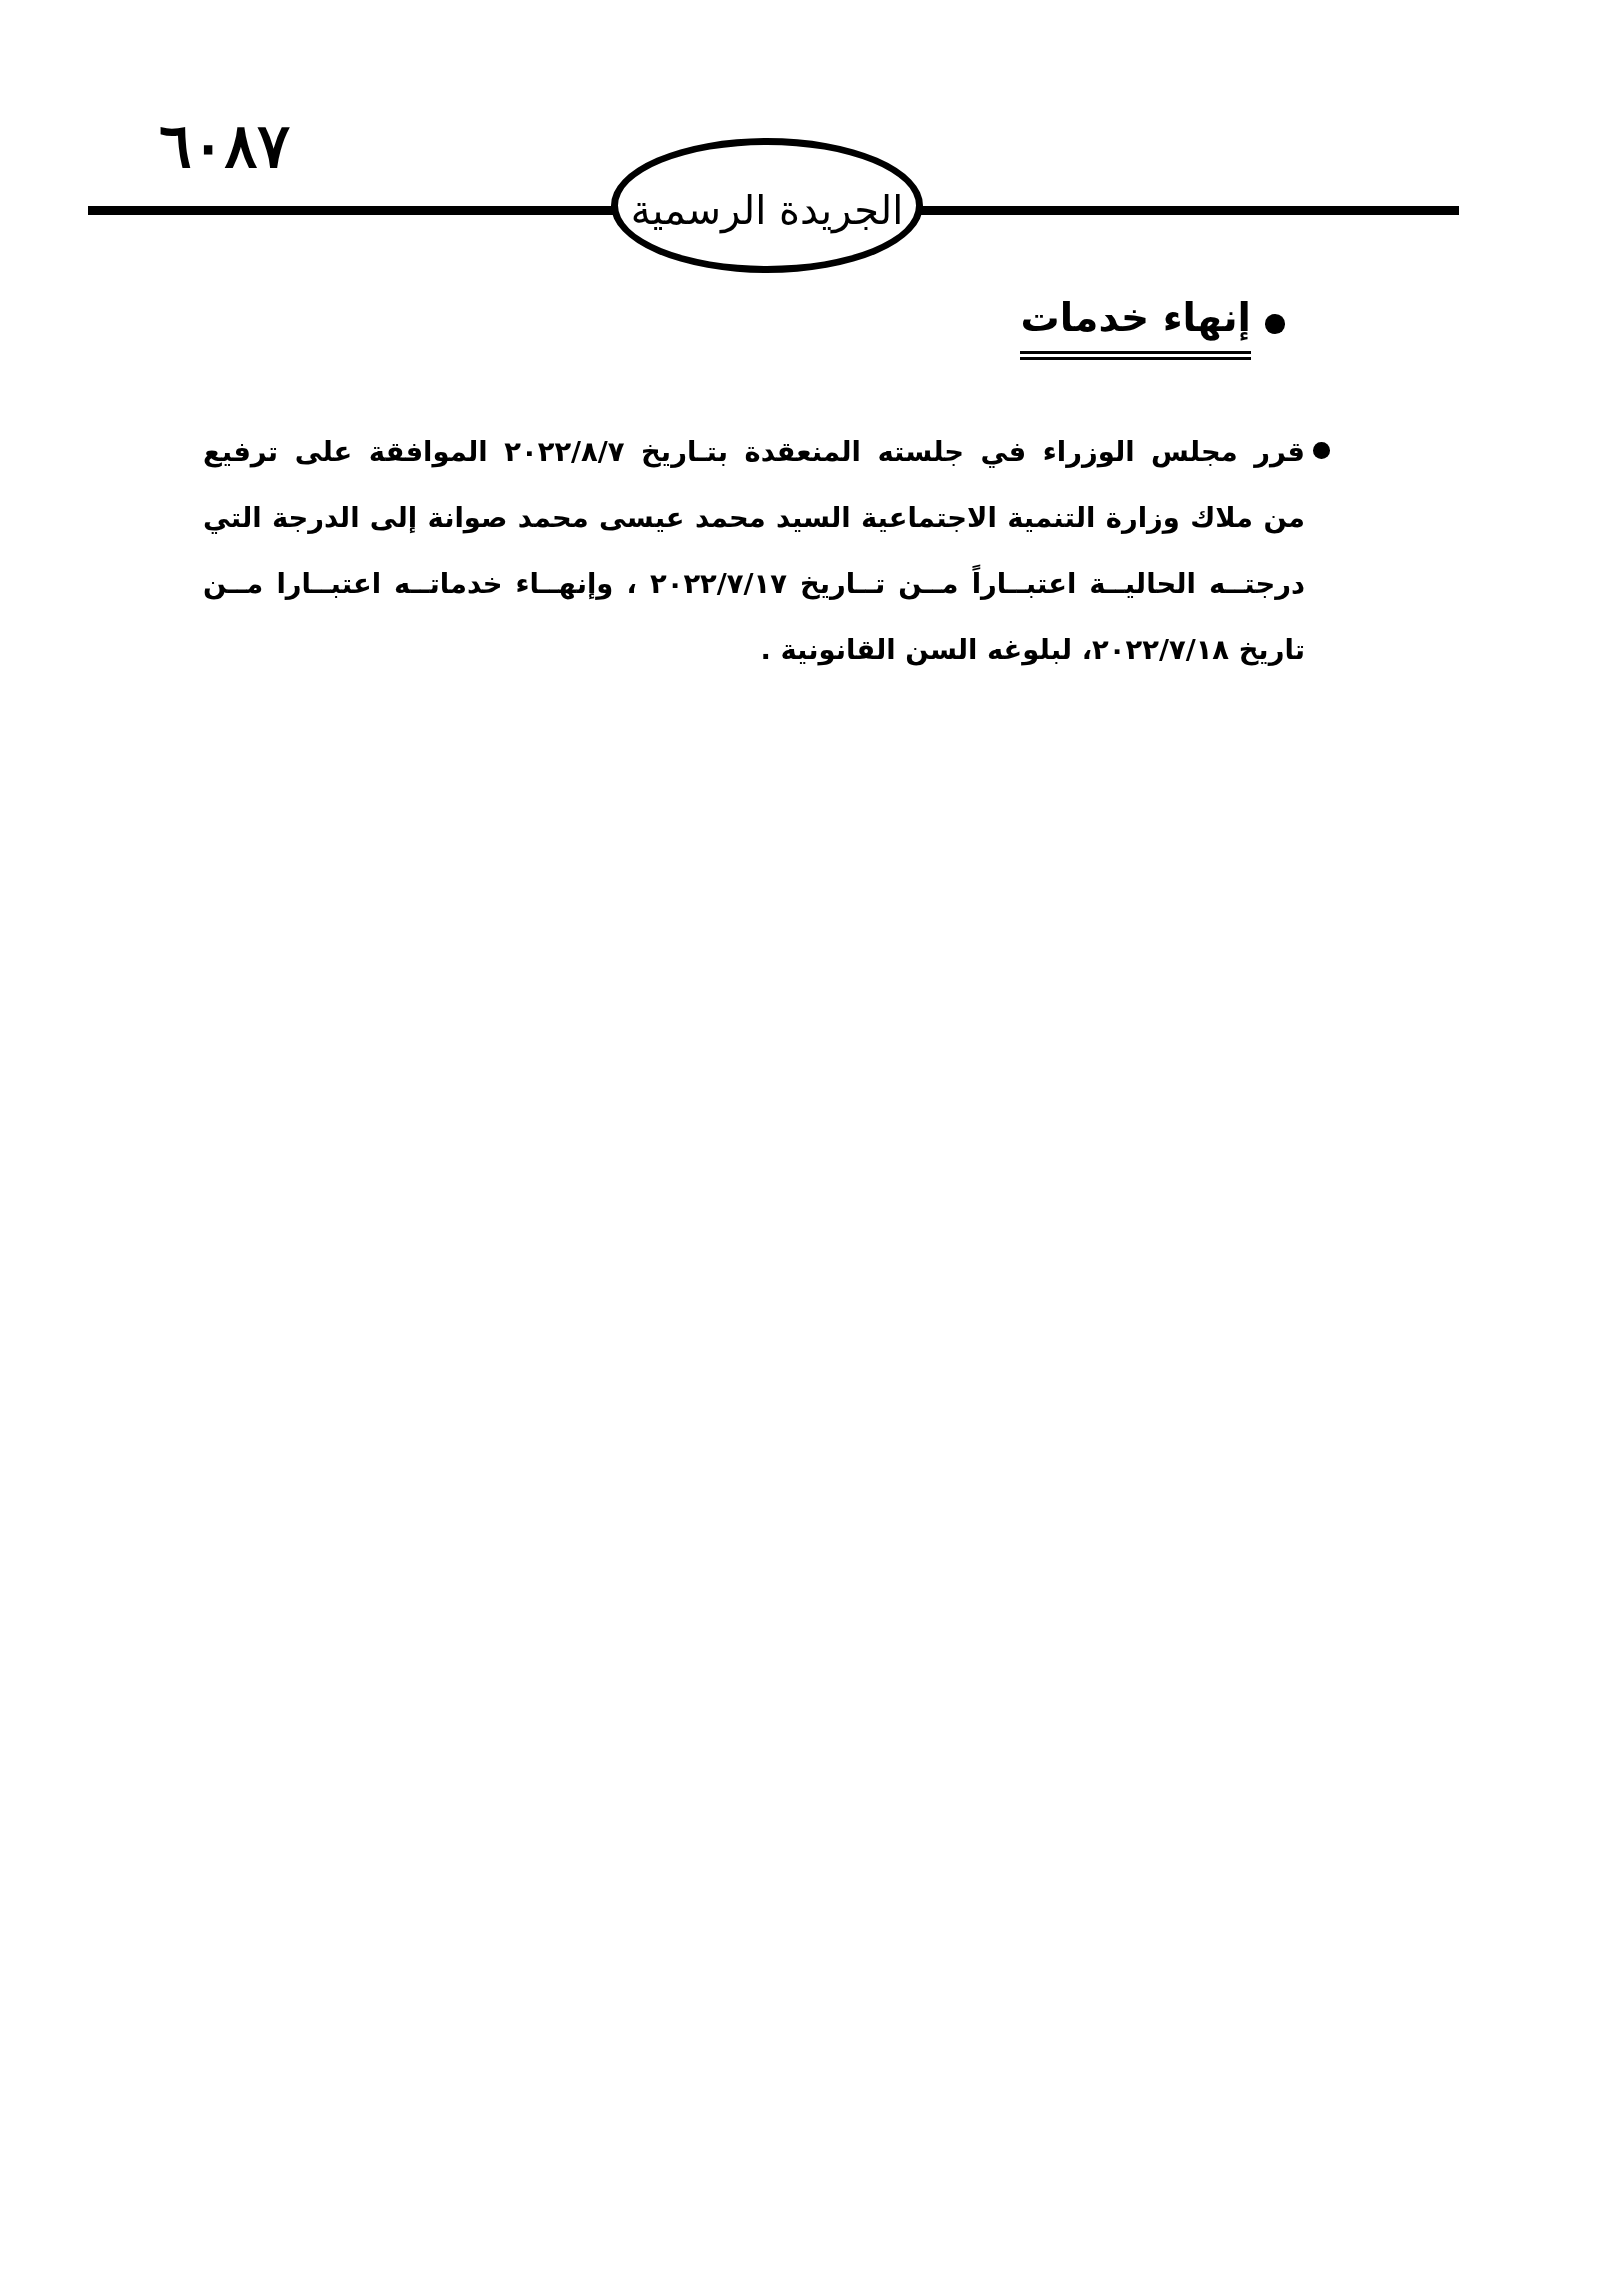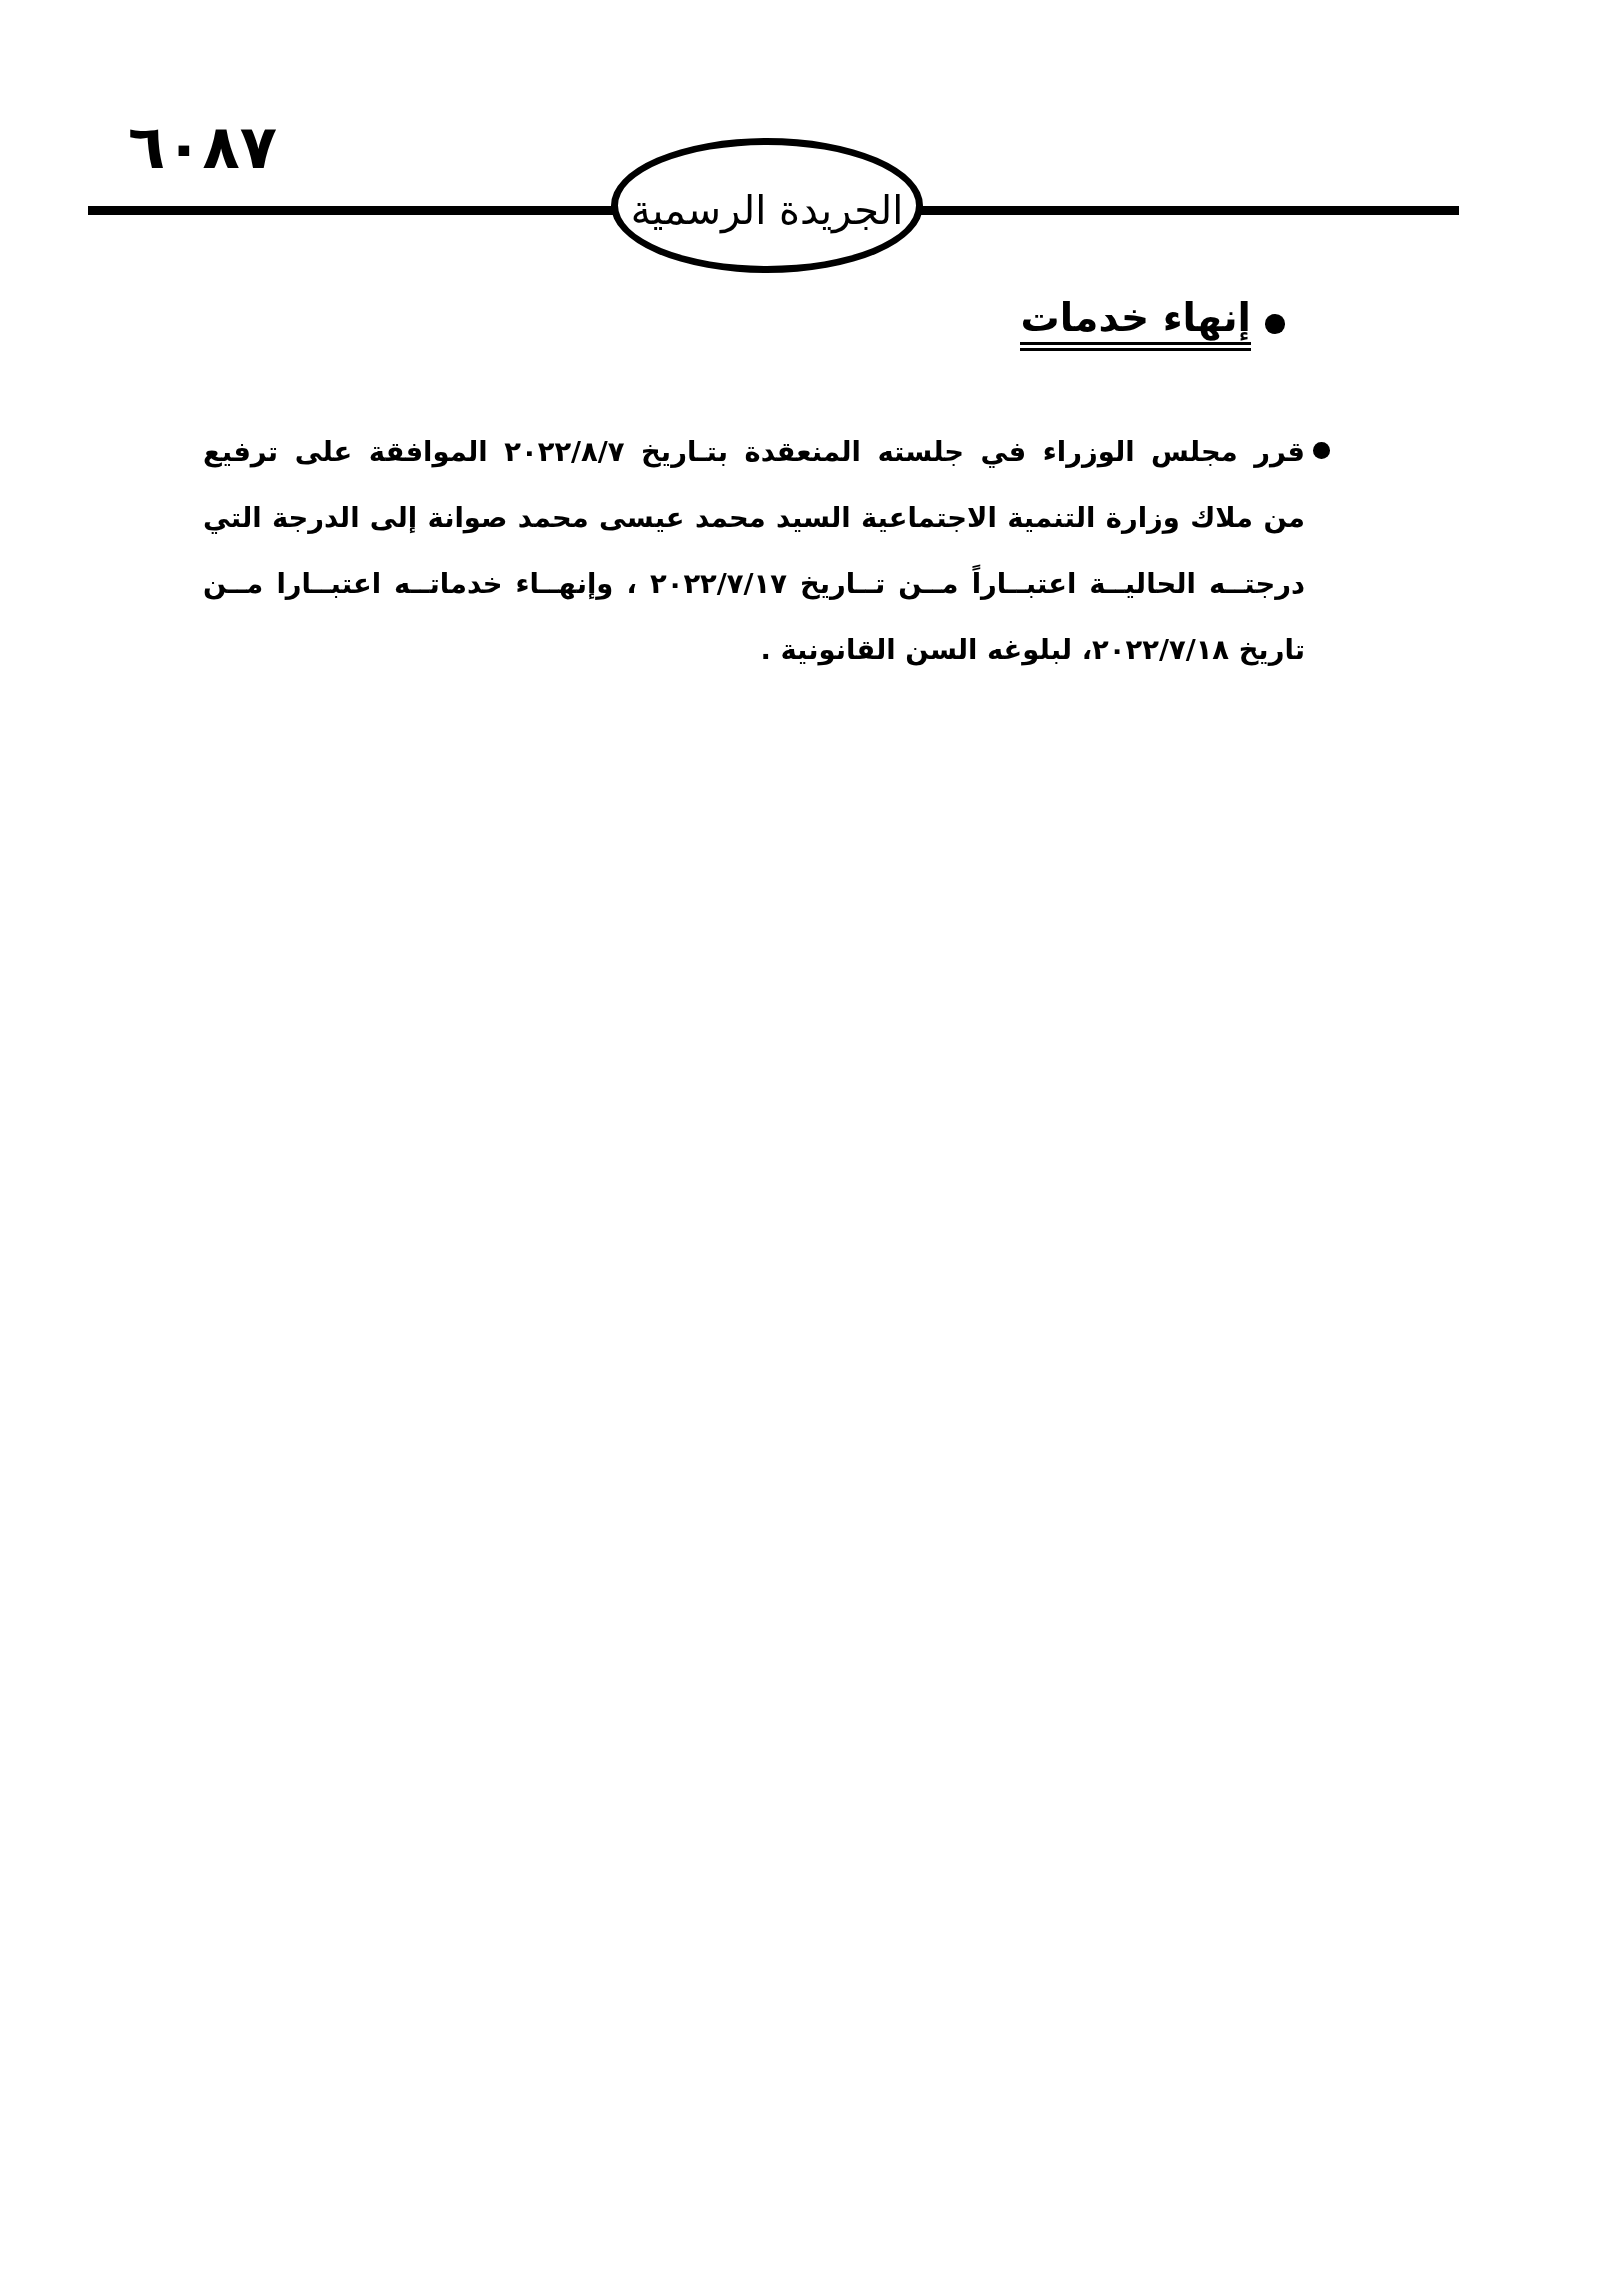--- a/index.html
+++ b/index.html
@@ -8,26 +8,27 @@
     background: #ffffff;
     position: relative;
     font-family: "DejaVu Sans", sans-serif;
     color: #000000;
     overflow: hidden;
   }
   .abs { position: absolute; }
 
   
   .page-number {
-    left: 146px; top: 116px; width: 131px;
+    left: 159px; top: 116px; width: 131px;
     font-size: 61px; font-weight: bold;
     text-align: center; line-height: 1;
     letter-spacing: 2px;
     direction: rtl;
     z-index: 3;
+    font-family: Liberation Serif, serif;
   }
   .header-rule {
     left: 88px; top: 206px;
     width: 1371px; height: 8.8px;
     background: #000; z-index: 1;
   }
   .masthead-ellipse {
     left: 611px; top: 138px;
     width: 312px; height: 135px;
     box-sizing: border-box;
@@ -48,21 +49,21 @@
   .section-bullet {
     left: 1265px; top: 314px;
     width: 19.6px; height: 19.6px;
     background: #000; border-radius: 50%;
   }
   .section-title {
     right: 370px; top: 297px;
     direction: rtl;
     font-size: 39px; font-weight: bold;
     line-height: 1.1;
-    padding-bottom: 2px;
+    padding-bottom: 11px;
     border-bottom: 9.8px double #000;
     white-space: nowrap;
   }
 
   
   .article-bullet {
     left: 1313px; top: 442px;
     width: 16.7px; height: 16.7px;
     background: #000; border-radius: 50%;
   }

